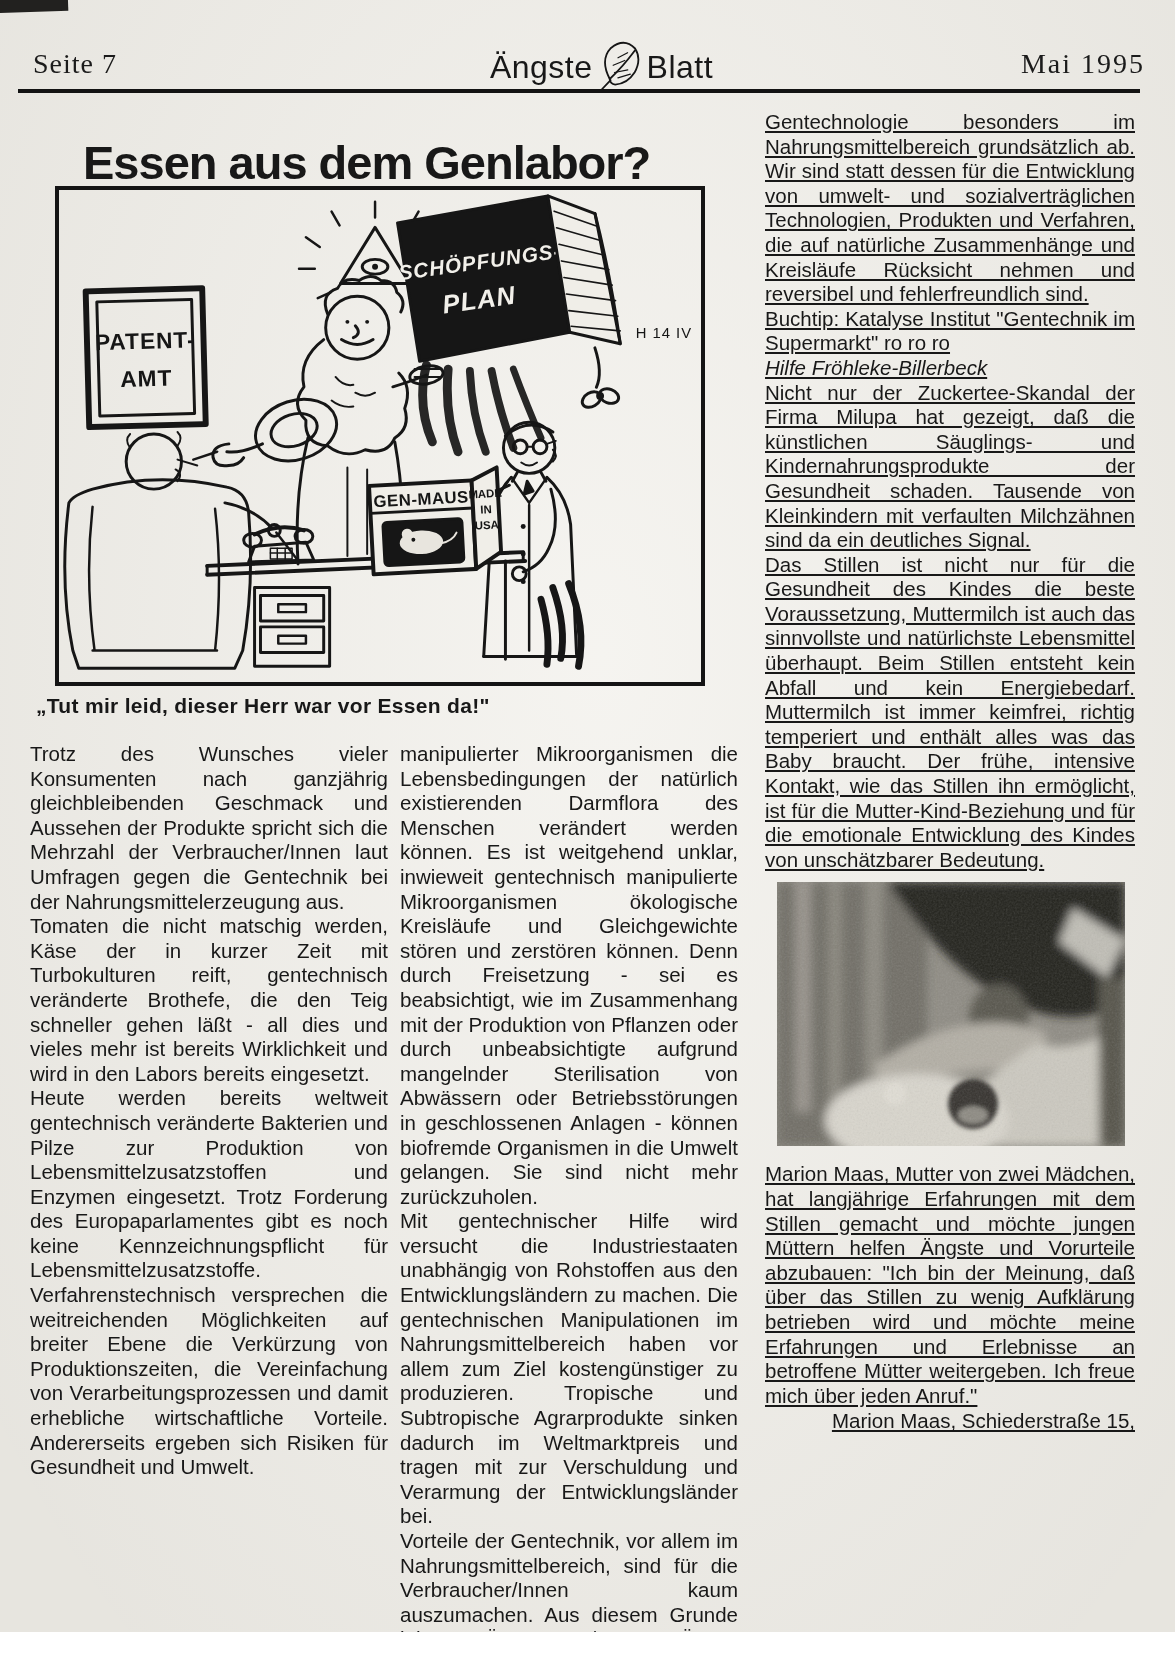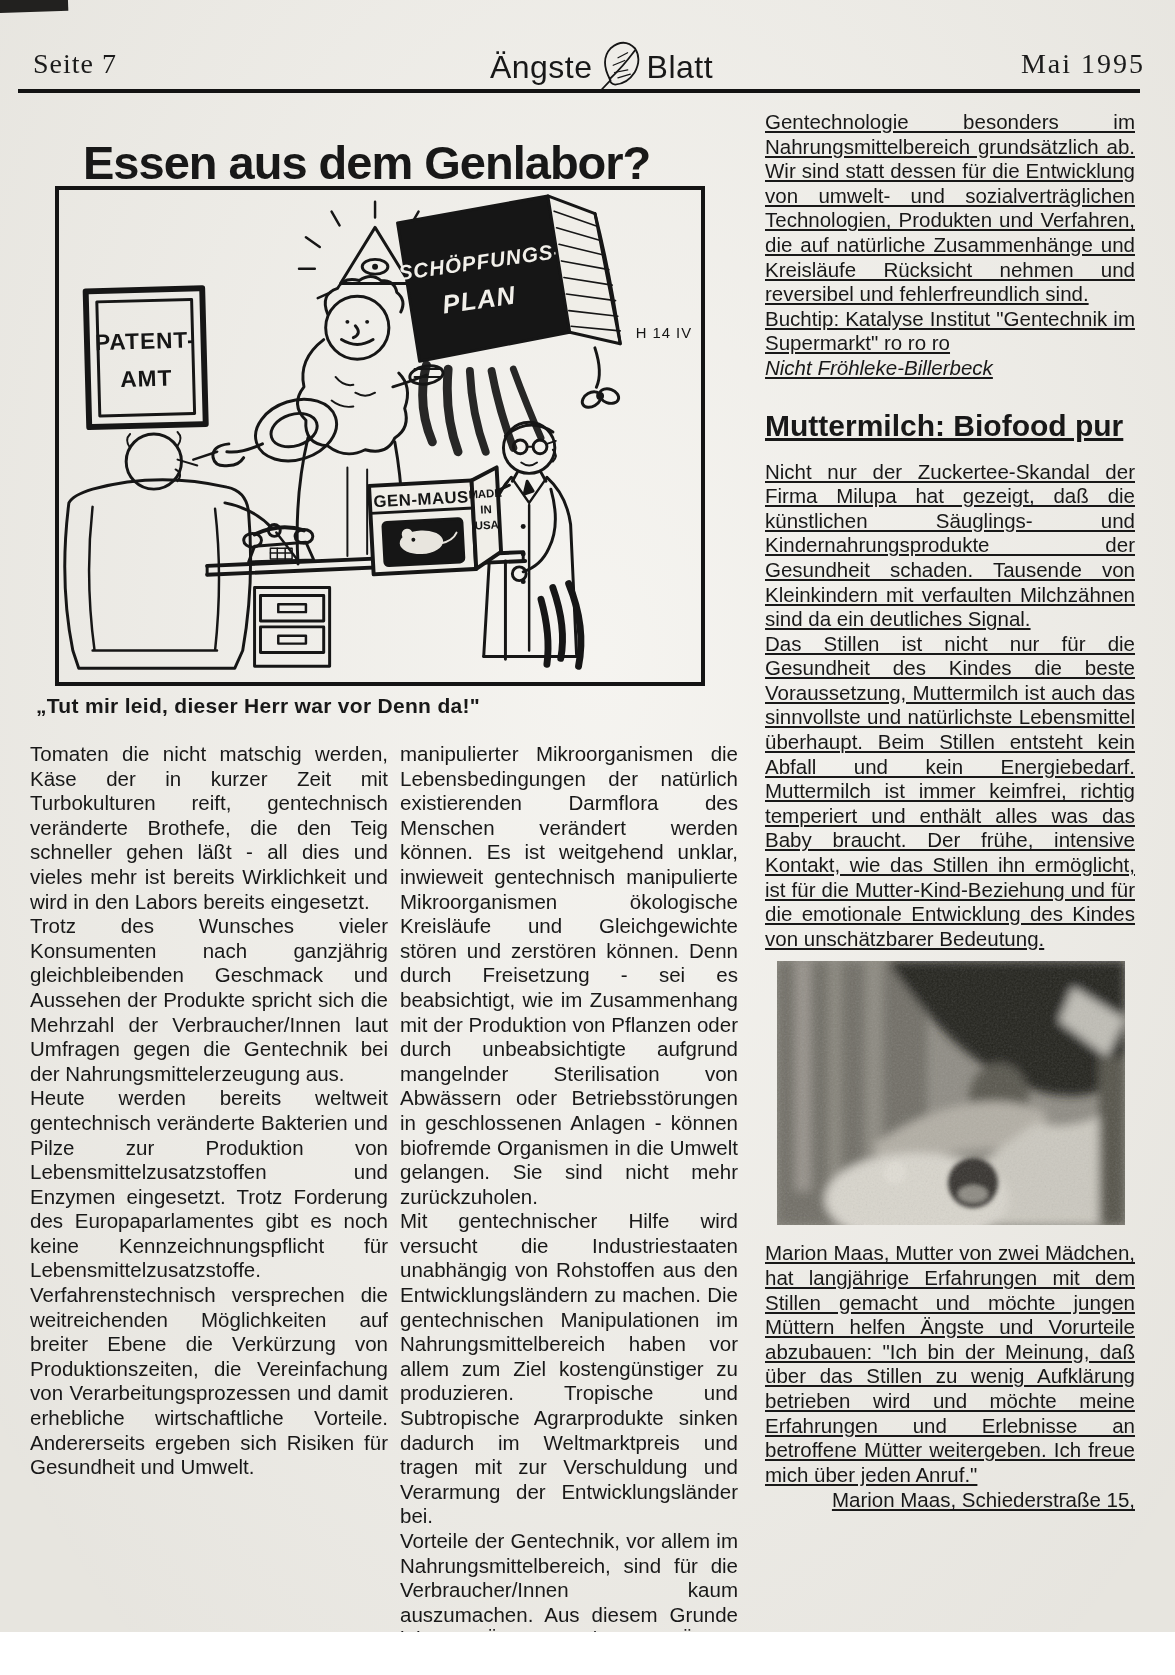--- a/index.html
+++ b/index.html
@@ -194,40 +194,39 @@
           <text class="ct boxside" x="433" y="316" stroke="none">MADE</text>
           <text class="ct boxside" x="433" y="332" stroke="none">IN</text>
           <text class="ct boxside" x="433" y="348" stroke="none">USA</text>
         </g>
 
         <text class="ct sig" x="584" y="150" stroke="none">H 14 IV</text>
       </g>
     </svg>
   </div>
 
-  <div id="caption">„Tut mir leid, dieser Herr war vor Denn da!"</div>
+  <div id="caption">„Tut mir leid, dieser Herr war vor Essen da!"</div>
 
   <div id="col1" class="col">
+    <p class="jp">Trotz des Wunsches vieler Konsumenten nach ganzjährig gleichbleibenden Geschmack und Aussehen der Produkte spricht sich die Mehrzahl der Verbraucher/Innen laut Umfragen gegen die Gentechnik bei der Nahrungsmittelerzeugung aus.</p>
     <p class="jp">Tomaten die nicht matschig werden, Käse der in kurzer Zeit mit Turbokulturen reift, gentechnisch veränderte Brothefe, die den Teig schneller gehen läßt - all dies und vieles mehr ist bereits Wirklichkeit und wird in den Labors bereits eingesetzt.</p>
-    <p class="jp">Trotz des Wunsches vieler Konsumenten nach ganzjährig gleichbleibenden Geschmack und Aussehen der Produkte spricht sich die Mehrzahl der Verbraucher/Innen laut Umfragen gegen die Gentechnik bei der Nahrungsmittelerzeugung aus.</p>
     <p class="jp">Heute werden bereits weltweit gentechnisch veränderte Bakterien und Pilze zur Produktion von Lebensmittelzusatzstoffen und Enzymen eingesetzt. Trotz Forderung des Europaparlamentes gibt es noch keine Kennzeichnungspflicht für Lebensmittelzusatzstoffe. Verfahrenstechnisch versprechen die weitreichenden Möglichkeiten auf breiter Ebene die Verkürzung von Produktionszeiten, die Vereinfachung von Verarbeitungsprozessen und damit erhebliche wirtschaftliche Vorteile. Andererseits ergeben sich Risiken für Gesundheit und Umwelt.</p>
   </div>
 
   <div id="col2" class="col">
     <p class="jp">manipulierter Mikroorganismen die Lebensbedingungen der natürlich existierenden Darmflora des Menschen verändert werden können. Es ist weitgehend unklar, inwieweit gentechnisch manipulierte Mikroorganismen ökologische Kreisläufe und Gleichgewichte stören und zerstören können. Denn durch Freisetzung - sei es beabsichtigt, wie im Zusammenhang mit der Produktion von Pflanzen oder durch unbeabsichtigte aufgrund mangelnder Sterilisation von Abwässern oder Betriebsstörungen in geschlossenen Anlagen - können biofremde Organismen in die Umwelt gelangen. Sie sind nicht mehr zurückzuholen.</p>
     <p class="jp">Mit gentechnischer Hilfe wird versucht die Industriestaaten unabhängig von Rohstoffen aus den Entwicklungsländern zu machen. Die gentechnischen Manipulationen im Nahrungsmittelbereich haben vor allem zum Ziel kostengünstiger zu produzieren. Tropische und Subtropische Agrarprodukte sinken dadurch im Weltmarktpreis und tragen mit zur Verschuldung und Verarmung der Entwicklungsländer bei.</p>
     <p class="jp">Vorteile der Gentechnik, vor allem im Nahrungsmittelbereich, sind für die Verbraucher/Innen kaum auszumachen. Aus diesem Grunde lehnen BÜNDIS 90 / DIE GRÜNEN die</p>
   </div>
 
   <div id="col-right">
     <p class="jp">Gentechnologie besonders im Nahrungsmittelbereich grundsätzlich ab. Wir sind statt dessen für die Entwicklung von umwelt- und sozialverträglichen Technologien, Produkten und Verfahren, die auf natürliche Zusammenhänge und Kreisläufe Rücksicht nehmen und reversibel und fehlerfreundlich sind.</p>
     <p class="jp">Buchtip: Katalyse Institut "Gentechnik im Supermarkt" ro ro ro</p>
-    <p class="jp byline">Nicht Fröhleke-Billerbeck</p>
-
-    <h2 class="milk-title">Muttermilch: Biofood pur</h2>
+    <p class="jp byline">Hilfe Fröhleke-Billerbeck</p>
+
     <p class="jp">Nicht nur der Zuckertee-Skandal der Firma Milupa hat gezeigt, daß die künstlichen Säuglings- und Kindernahrungsprodukte der Gesundheit schaden. Tausende von Kleinkindern mit verfaulten Milchzähnen sind da ein deutliches Signal.</p>
     <p class="jp">Das Stillen ist nicht nur für die Gesundheit des Kindes die beste Voraussetzung, Muttermilch ist auch das sinnvollste und natürlichste Lebensmittel überhaupt. Beim Stillen entsteht kein Abfall und kein Energiebedarf. Muttermilch ist immer keimfrei, richtig temperiert und enthält alles was das Baby braucht. Der frühe, intensive Kontakt, wie das Stillen ihn ermöglicht, ist für die Mutter-Kind-Beziehung und für die emotionale Entwicklung des Kindes von unschätzbarer Bedeutung.</p>
 
     <div id="photo">
       <svg viewBox="0 0 348 264" preserveAspectRatio="none">
         <defs>
           <filter id="soft2">
               <feGaussianBlur stdDeviation="2"></feGaussianBlur>
             </filter>
           <filter id="soft5">

